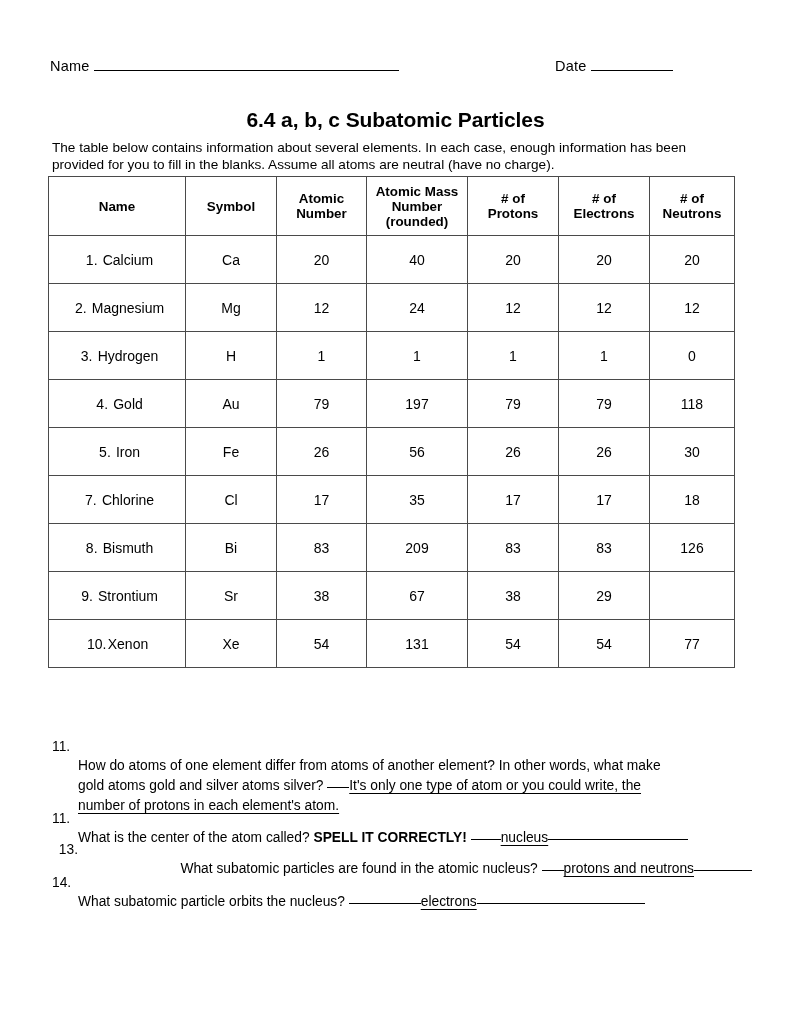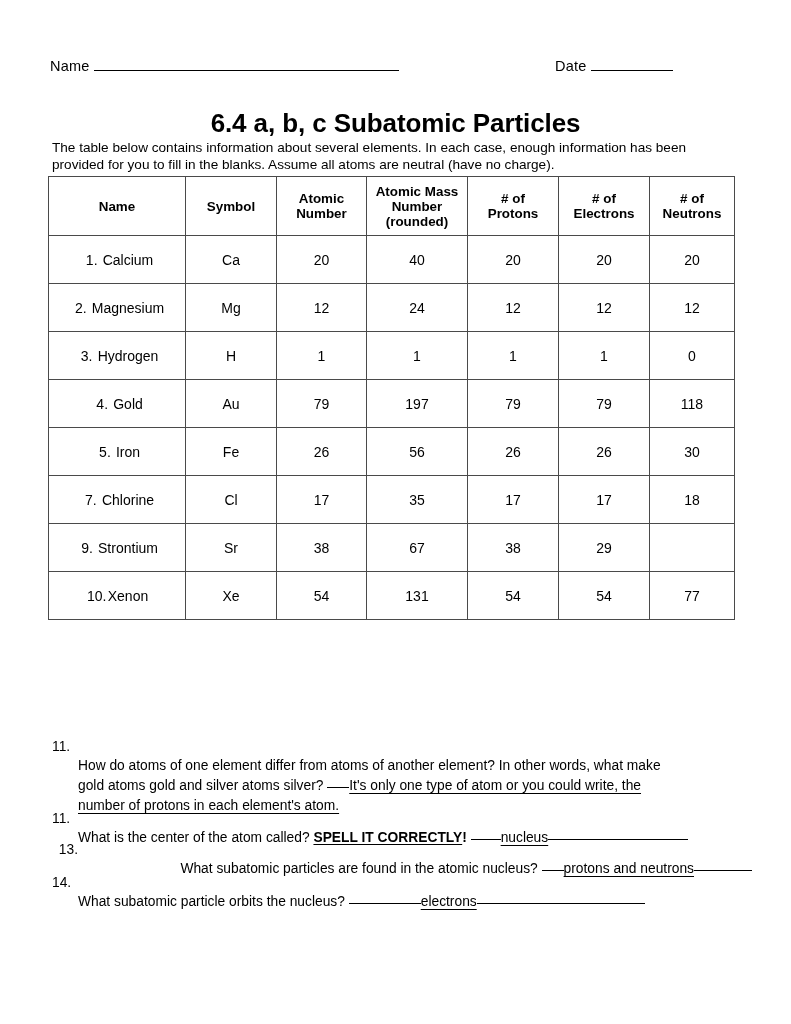--- a/index.html
+++ b/index.html
@@ -66,21 +66,21 @@
     height: 1px;
   }
 
   
   .title {
     position: absolute;
     left: 0;
     top: 108px;
     width: 791px;
     text-align: center;
-    font-size: 26px;
+    font-size: 21px;
     font-weight: bold;
     letter-spacing: -0.1px;
   }
 
   
   .intro {
     position: absolute;
     left: 52px;
     top: 140px;
     width: 688px;
@@ -164,21 +164,20 @@
     text-underline-offset: 3px;
   }
   .blankline {
     display: inline-block;
     border-bottom: 1.4px solid #000;
     height: 1px;
     vertical-align: 2px;
   }
   .bold-ul {
     font-weight: bold;
-    text-decoration: underline;
     text-underline-offset: 2px;
   }
 
   #q11 { position: absolute; left: 0;  top: 0;   width: 700px; }
   #q12 { position: absolute; left: 0;  top: 72px; width: 700px; }
   #q13 { position: absolute; left: 0;  top: 103px; width: 700px; text-align: right; }
   #q14 { position: absolute; left: 0;  top: 136px; width: 700px; }
 
   .q11-l1 { display: block; }
   .q11-l2 { display: block; }
@@ -295,20 +294,29 @@
         <tr>
           <td class="cell-name"><span class="idx">7.</span><span>Chlorine</span></td>
           <td>Cl</td>
           <td>17</td>
           <td>35</td>
           <td>17</td>
           <td>17</td>
           <td>18</td>
         </tr>
         <tr>
+          <td class="cell-name"><span class="idx">8.</span><span>Bismuth</span></td>
+          <td>Bi</td>
+          <td>83</td>
+          <td>209</td>
+          <td>83</td>
+          <td>83</td>
+          <td>126</td>
+        </tr>
+        <tr>
           <td class="cell-name"><span class="idx">9.</span><span>Strontium</span></td>
           <td>Sr</td>
           <td>38</td>
           <td>67</td>
           <td>38</td>
           <td>29</td>
           <td></td>
         </tr>
         <tr>
           <td class="cell-name"><span class="idx">10.</span><span>Xenon</span></td>

